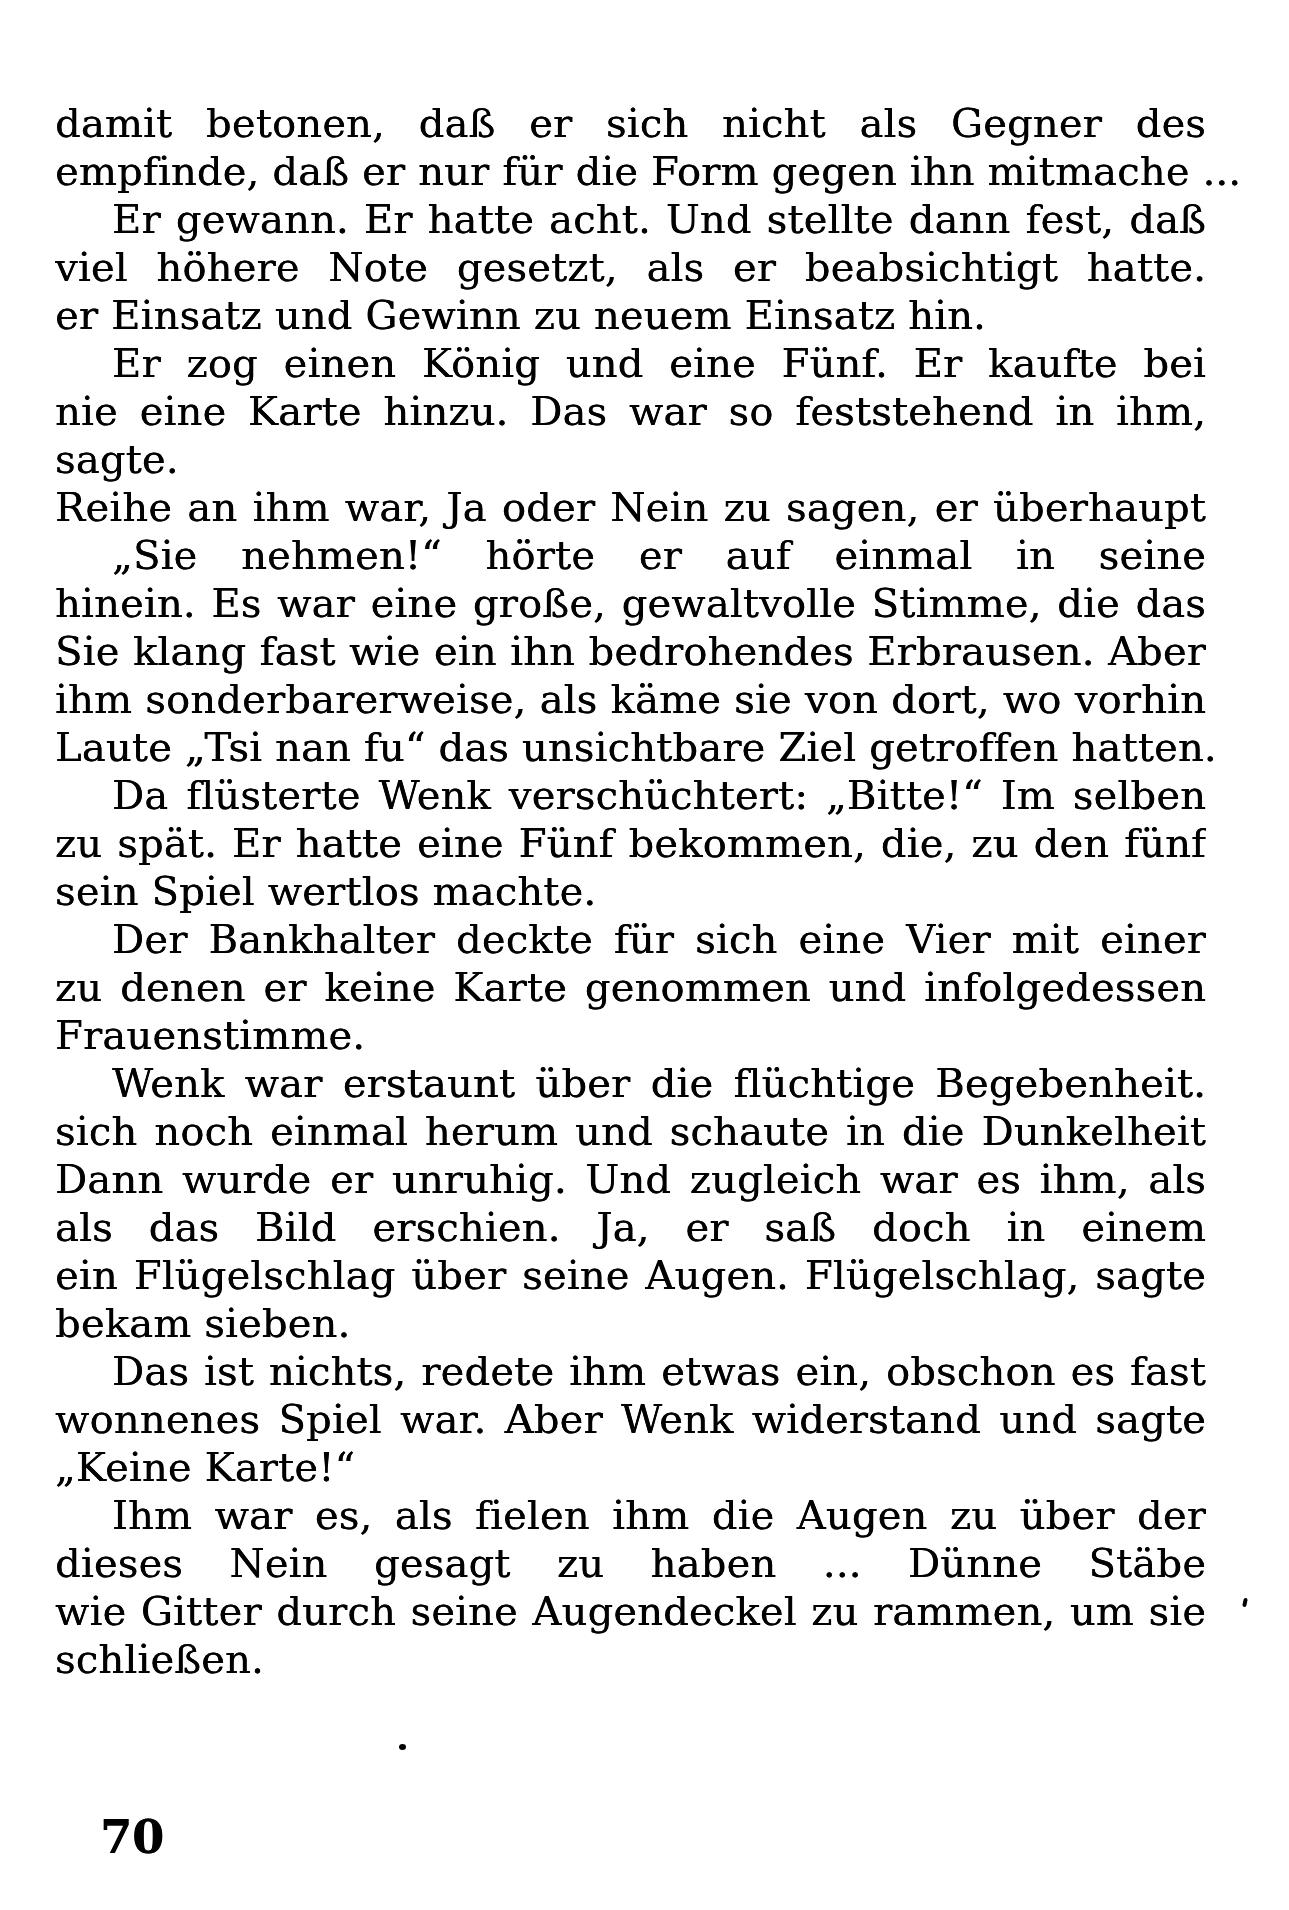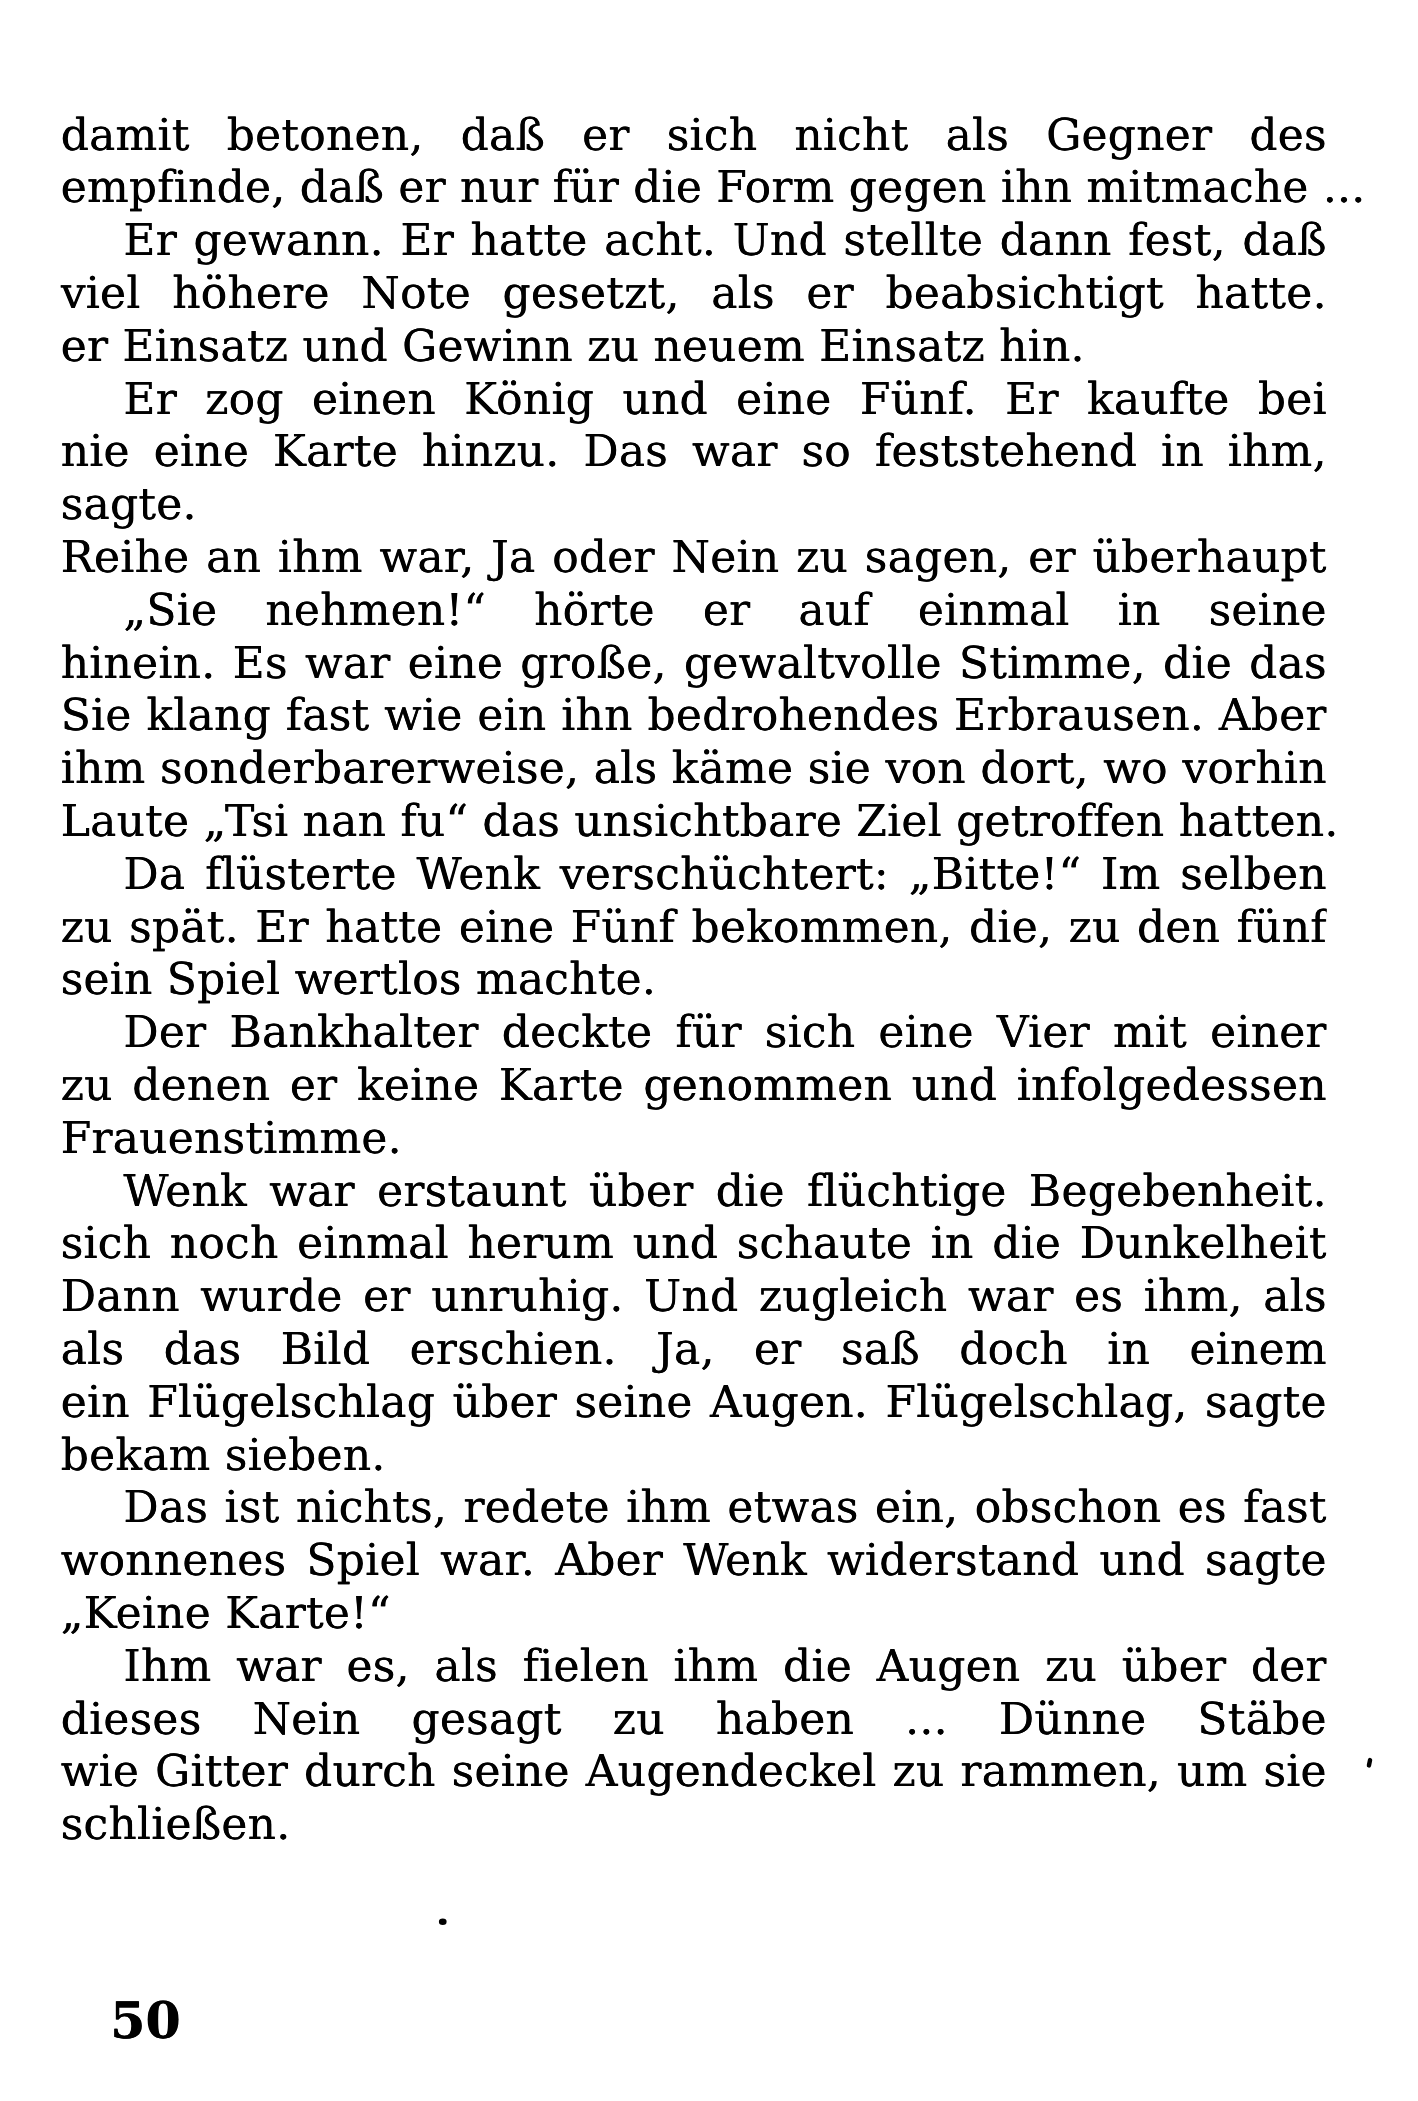--- a/index.html
+++ b/index.html
@@ -97,18 +97,18 @@
     <div class="line">bekam sieben.</div>
     <div class="line j i">Das ist nichts, redete ihm etwas ein, obschon es fast sicher ge=</div>
     <div class="line j">wonnenes Spiel war. Aber Wenk widerstand und sagte deutlich:</div>
     <div class="line">„Keine Karte!“</div>
     <div class="line j i">Ihm war es, als fielen ihm die Augen zu über der Anstrengung,</div>
     <div class="line j">dieses Nein gesagt zu haben ... Dünne Stäbe versuchten sich</div>
     <div class="line j">wie Gitter durch seine Augendeckel zu rammen, um sie ganz zu</div>
     <div class="line">schließen.</div>
   </div>
 
-  <div class="page-number">50</div>
+  <div class="page-number">70</div>
 
   <div class="ink-speck speck-1"></div>
   <div class="ink-speck speck-2"></div>
 
 </div>
 
 </body></html>

